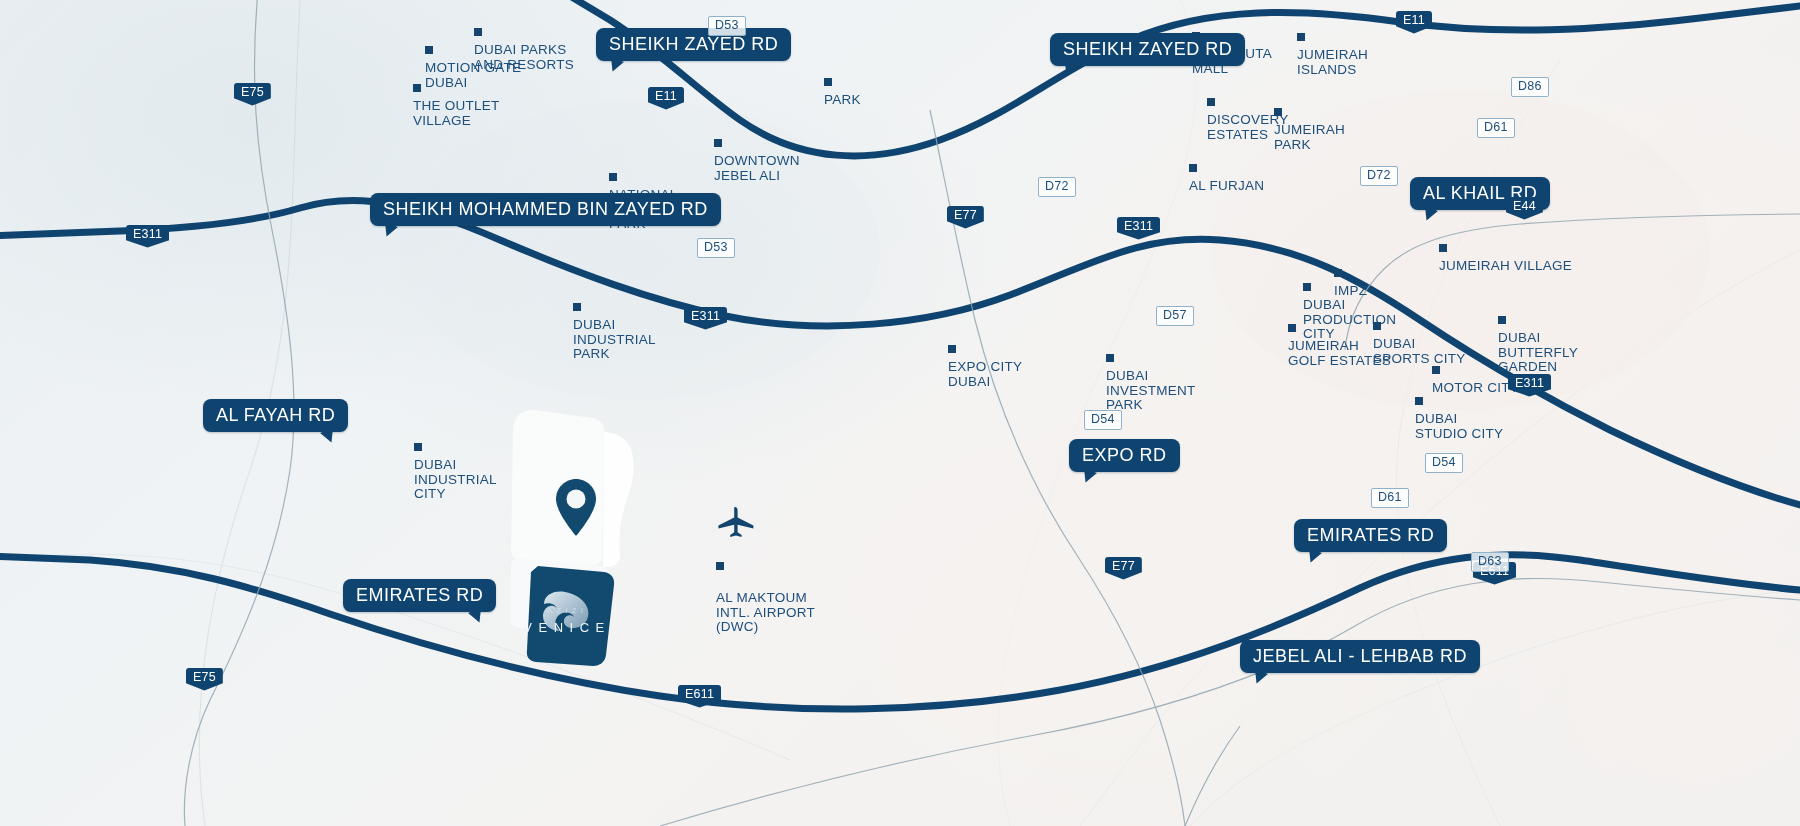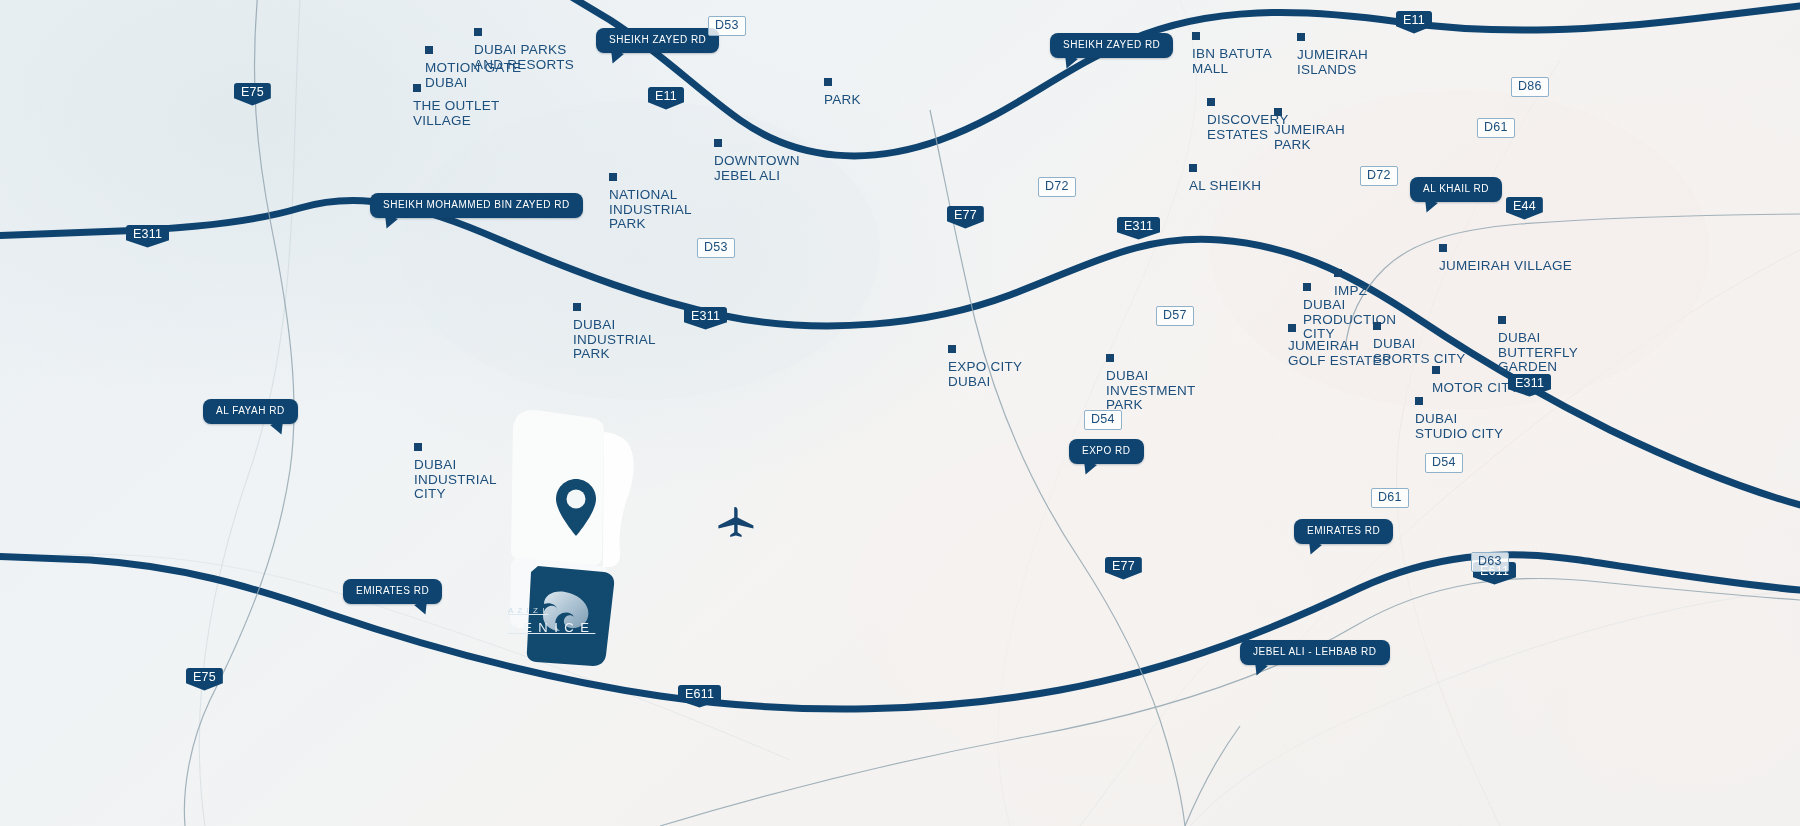--- a/index.html
+++ b/index.html
@@ -44,21 +44,21 @@
     background:#15456f;
     margin-bottom:7px;
   }
   .poi .txt{display:block;}
 
   
   .bubble{
     position:absolute;
     background:#0f4470;
     color:#ffffff;
-    font-size:10px;
+    font-size:18px;
     letter-spacing:.5px;
     padding:7px 13px 8px 13px;
     border-radius:8px;
     white-space:nowrap;
     line-height:1;
     box-shadow:0 1px 2px rgba(10,40,65,.25);
   }
   .bubble .tail{
     position:absolute;
     width:0;height:0;
@@ -99,25 +99,24 @@
   }
 
   
   .airport{position:absolute;}
 
   
   .pin{position:absolute;}
 
   .logo-text{
     position:absolute;
-    text-align:left;
+    text-align:center;
     color:#dfe9f0;
     line-height:1;
     pointer-events:none;
-    text-decoration:underline;
   }
   .logo-azizi{
     font-size:8px;letter-spacing:4.2px;display:block;margin-bottom:6px;color:#cddeea;
   }
   .logo-venice{
     font-size:13px;letter-spacing:6.5px;display:block;color:#eef5fa;
   }
 </style>
 </head>
 <body>
@@ -215,38 +214,44 @@
   </div>
 
   <div class="airport" style="left:716px;top:506px;">
     <svg width="40" height="32" viewBox="0 0 40 32">
       <path d="M19.2,1 C20.6,1 21.6,2.4 21.6,4.6 L21.6,11.6 L37.4,19.6 L37.4,22.6
                L21.6,18.8 L21.6,26.2 L25.6,29 L25.6,31 L19.9,29.6 L14.2,31 L14.2,29
                L18.2,26.2 L18.2,18.8 L2.4,22.6 L2.4,19.6 L18.2,11.6 L18.2,4.6
                C18.2,2.4 17.8,1 19.2,1 Z" fill="#15456f"></path>
     </svg>
   </div>
+  <div class="poi" style="left:716px;top:547px;">
+    <span class="sq"></span>
+    <span class="txt">AL MAKTOUM
+INTL. AIRPORT
+(DWC)</span>
+  </div>
 
   <div id="poi-container">
       <div class="poi" style="left: 474px; top: 28px;"><span class="sq"></span><span class="txt">DUBAI PARKS
 AND RESORTS</span></div>
       <div class="poi" style="left: 425px; top: 46px;"><span class="sq"></span><span class="txt">MOTION GATE
 DUBAI</span></div>
       <div class="poi" style="left: 413px; top: 84px;"><span class="sq"></span><span class="txt">THE OUTLET
 VILLAGE</span></div>
       <div class="poi" style="left: 824px; top: 78px;"><span class="sq"></span><span class="txt">PARK</span></div>
       <div class="poi" style="left: 1192px; top: 32px;"><span class="sq"></span><span class="txt">IBN BATUTA
 MALL</span></div>
       <div class="poi" style="left: 1297px; top: 33px;"><span class="sq"></span><span class="txt">JUMEIRAH
 ISLANDS</span></div>
       <div class="poi" style="left: 1207px; top: 98px;"><span class="sq"></span><span class="txt">DISCOVERY
 ESTATES</span></div>
       <div class="poi" style="left: 1274px; top: 108px;"><span class="sq"></span><span class="txt">JUMEIRAH
 PARK</span></div>
-      <div class="poi" style="left: 1189px; top: 164px;"><span class="sq"></span><span class="txt">AL SHEIKH</span></div>
+      <div class="poi" style="left: 1189px; top: 164px;"><span class="sq"></span><span class="txt">AL FURJAN</span></div>
       <div class="poi" style="left: 694px; top: 139px; margin-left: 20px;"><span class="sq"></span><span class="txt">DOWNTOWN
 JEBEL ALI</span></div>
       <div class="poi" style="left: 609px; top: 173px;"><span class="sq"></span><span class="txt">NATIONAL
 INDUSTRIAL
 PARK</span></div>
       <div class="poi" style="left: 1439px; top: 244px;"><span class="sq"></span><span class="txt">JUMEIRAH VILLAGE</span></div>
       <div class="poi" style="left: 1334px; top: 269px;"><span class="sq"></span><span class="txt">IMPZ</span></div>
       <div class="poi" style="left: 1303px; top: 283px;"><span class="sq"></span><span class="txt">DUBAI
 PRODUCTION
 CITY</span></div>

